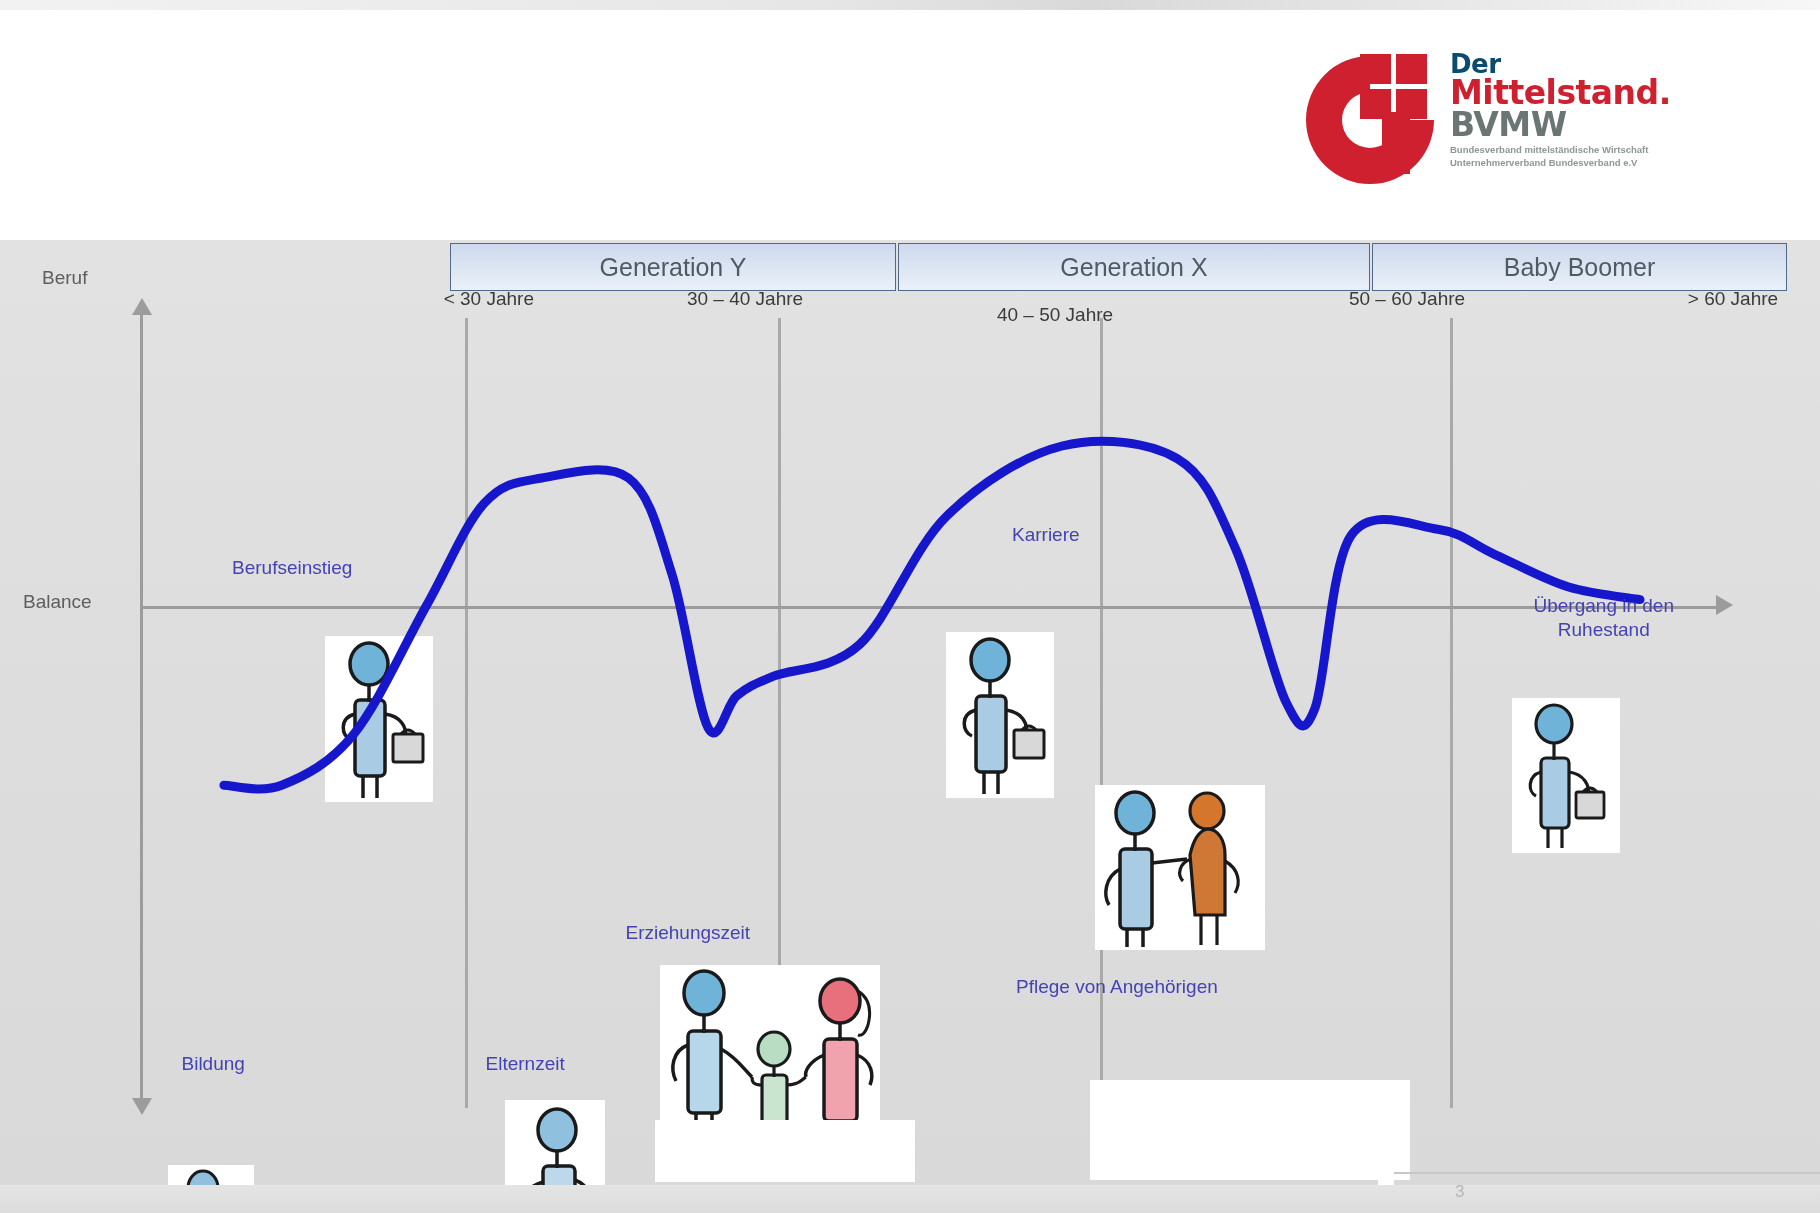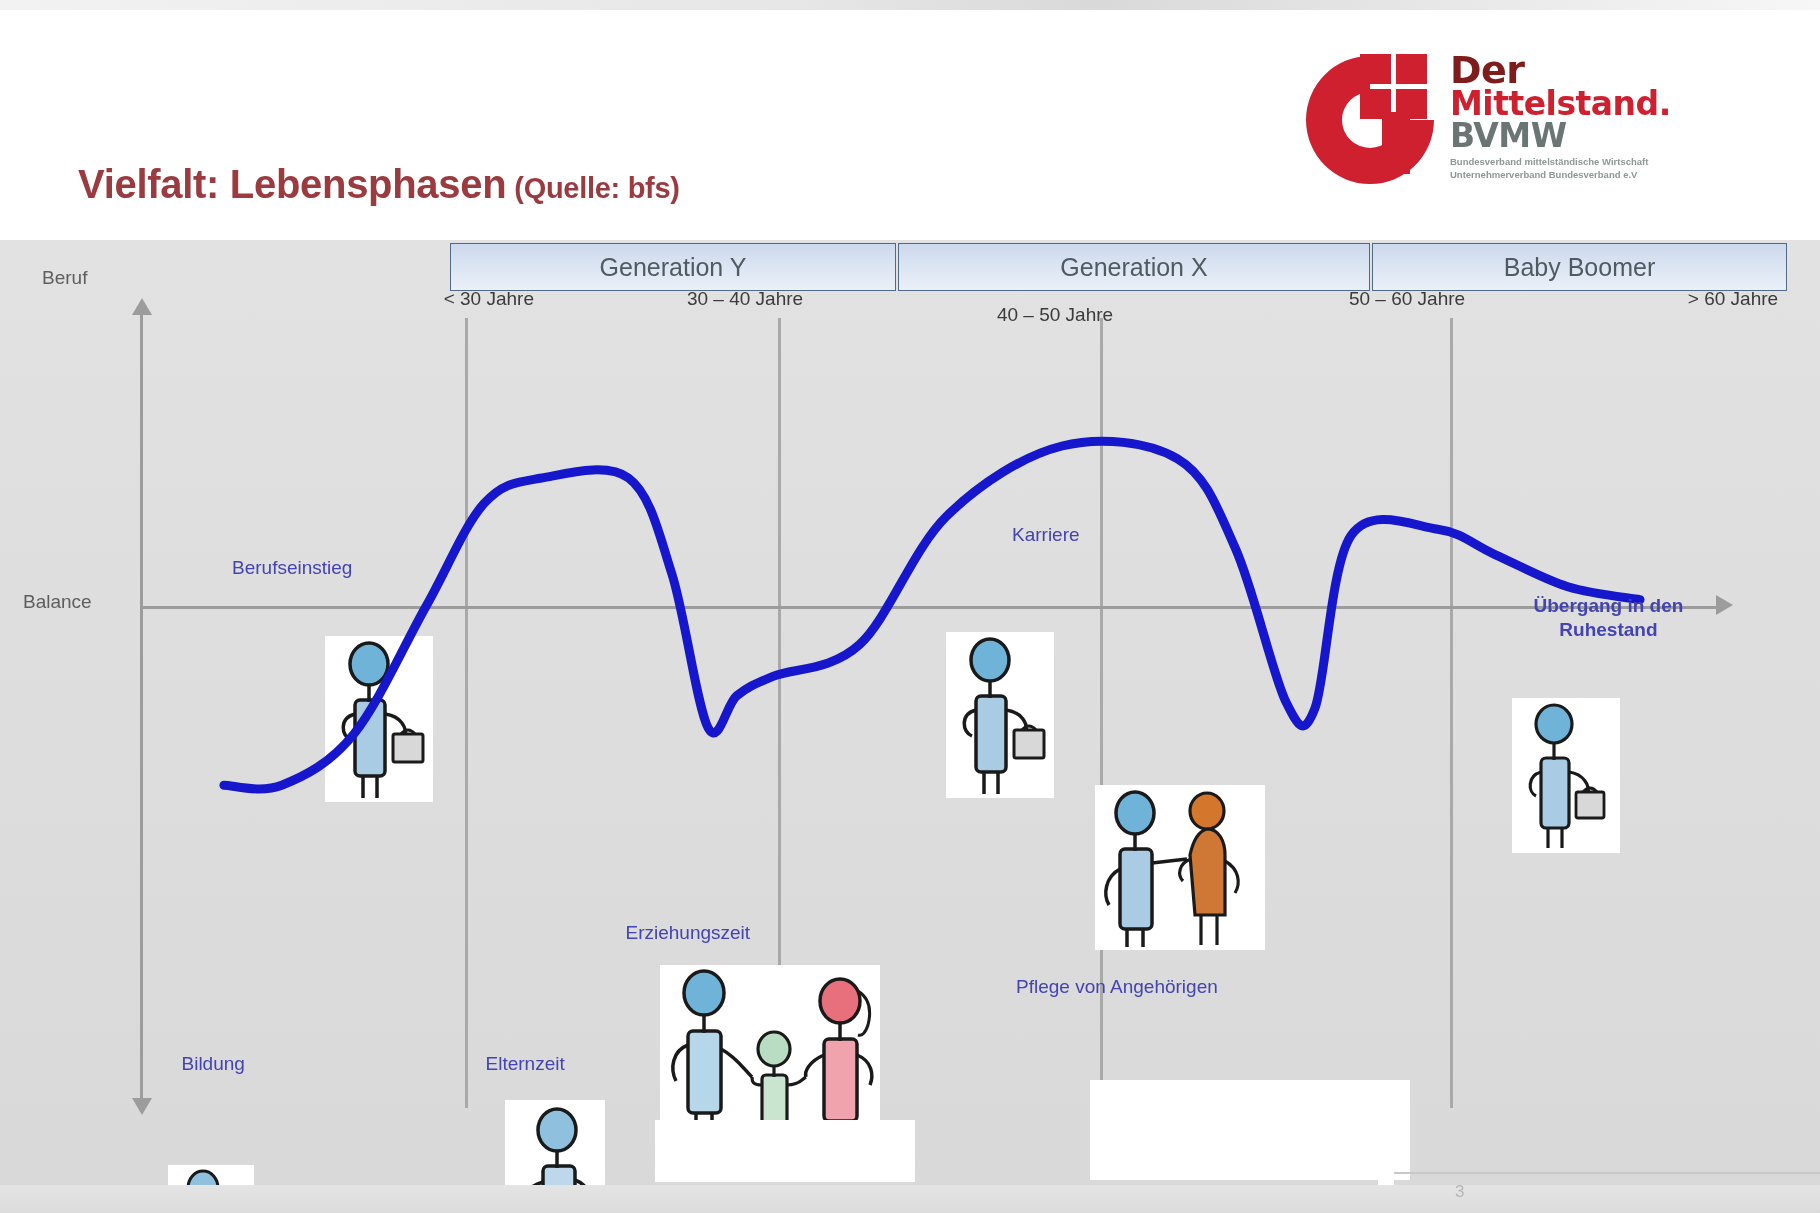--- a/index.html
+++ b/index.html
@@ -28,21 +28,21 @@
   }
   #page-title .src{font-size:29px;font-weight:600;}
   
   #logo{position:absolute;left:1300px;top:38px;width:420px;height:160px;}
   #logo-mark{position:absolute;left:0;top:2px;width:140px;height:140px;}
   #logo-text{position:absolute;left:150px;top:4px;width:270px;}
   .logo-line{
     font-family:"DejaVu Sans", sans-serif;
     font-weight:bold;line-height:0.96;letter-spacing:-0.5px;
   }
-  #logo-der{font-size:38px;color:#7f1d1d;}
+  #logo-der{font-size:26px;color:#0c4a6e;}
   #logo-mit{font-size:33px;color:#cf2030;}
   #logo-bvmw{font-size:33px;color:#6b7573;}
   #logo-sub{
     margin-top:4px;font-size:9.5px;color:#8e9795;line-height:1.35;
     font-family:"Liberation Sans", sans-serif;font-weight:600;
   }
   
   #chart-panel{
     position:absolute;left:0;top:240px;width:1820px;height:945px;
     background:linear-gradient(to bottom,#e2e2e2 0%,#dedede 40%,#d9d9d9 100%);
@@ -89,43 +89,40 @@
   
   #curve-svg{position:absolute;left:0;top:0;width:1820px;height:945px;pointer-events:none;}
   
   .fig-card{
     position:absolute;background:#ffffff;
   }
   .ann{
     position:absolute;font-size:19px;color:#4443b4;
     font-family:"Liberation Sans", sans-serif;white-space:nowrap;line-height:1.25;
   }
-  .ann.center{text-align:center;font-weight:bold;}
+  .ann.center{text-align:center;}
   
   #bottom-strip{
     position:absolute;left:0;top:1185px;width:1820px;height:28px;
     background:linear-gradient(to bottom,#e4e4e4,#dcdcdc);
   }
   #bottom-rule{position:absolute;left:1393px;top:1172px;width:427px;height:2px;background:#c8c8c8;}
   #page-num{
     position:absolute;left:1455px;top:1182px;font-size:17px;color:#b6b6b6;
     font-family:"Liberation Sans", sans-serif;
   }
   #white-notch{position:absolute;left:1378px;top:1167px;width:16px;height:20px;background:#ffffff;}
 </style>
 </head>
 <body>
 
 <div id="top-strip"></div>
 
 <div id="header">
 
-  <div id="page-title">
-    <span>Vielfalt: Lebensphasen</span><span class="src" style="margin-left:8px;">(Quelle: bfs)</span>
-  </div>
 
   <div id="logo">
     <svg id="logo-mark" viewBox="0 0 140 140">
       <path d="M70 6 A64 64 0 1 0 134 70 L134 70 L98 70 A28 28 0 1 1 70 42 Z" fill="#cf2030"></path>
       <rect x="60" y="4" width="31" height="30" fill="#cf2030"></rect>
       <rect x="96" y="4" width="31" height="30" fill="#cf2030"></rect>
       <rect x="60" y="39" width="31" height="30" fill="#cf2030"></rect>
       <rect x="96" y="39" width="31" height="30" fill="#cf2030"></rect>
       <rect x="82" y="62" width="28" height="62" fill="#cf2030"></rect>
     </svg>

